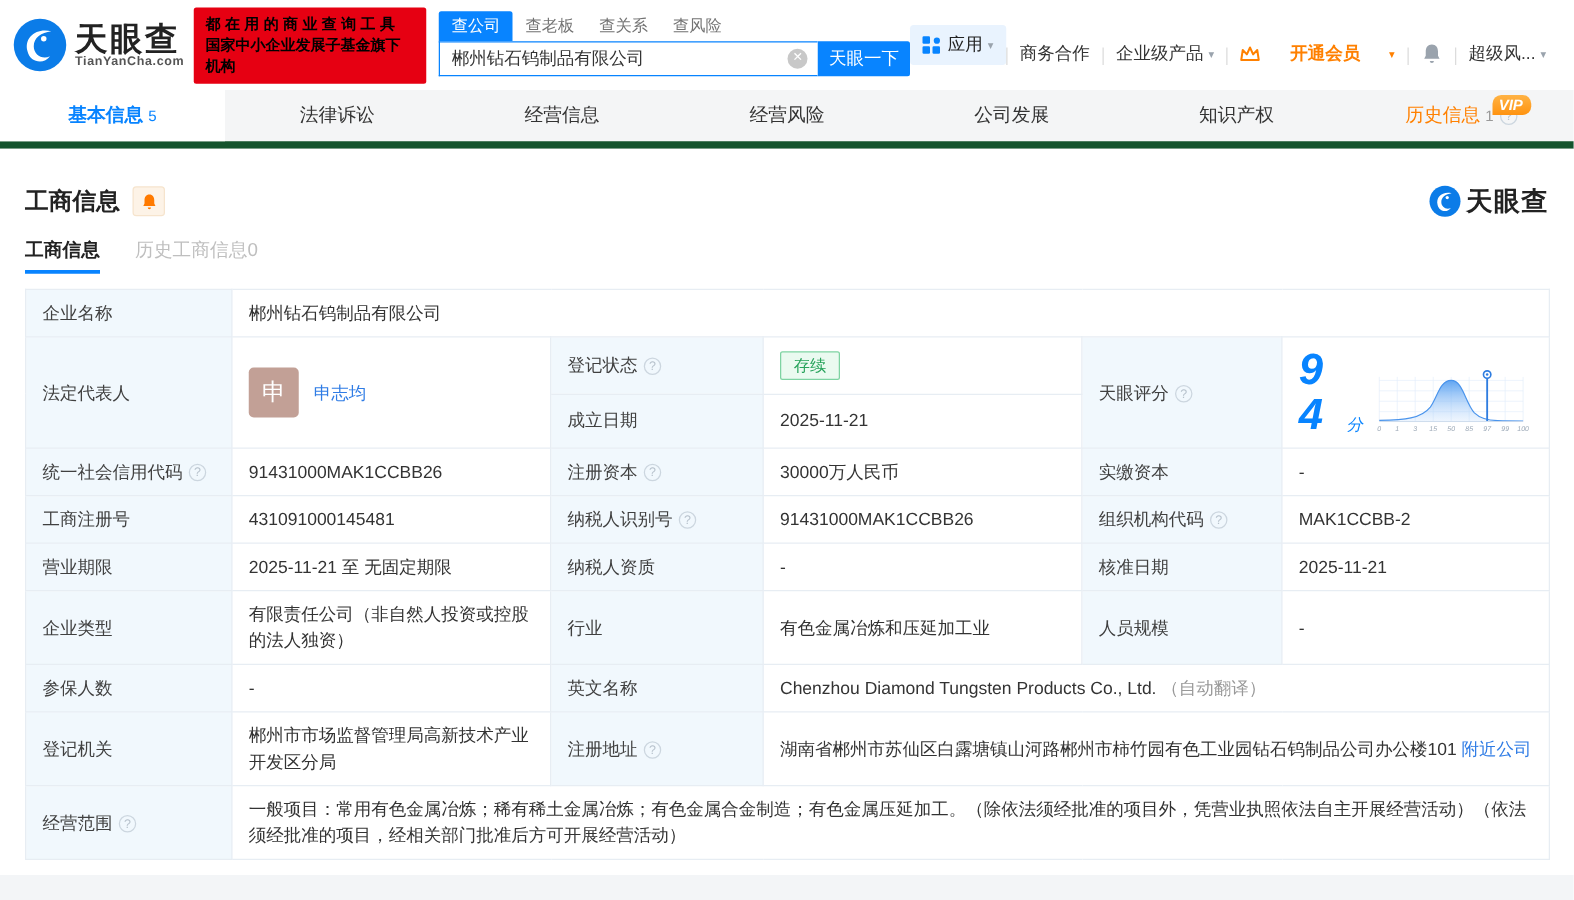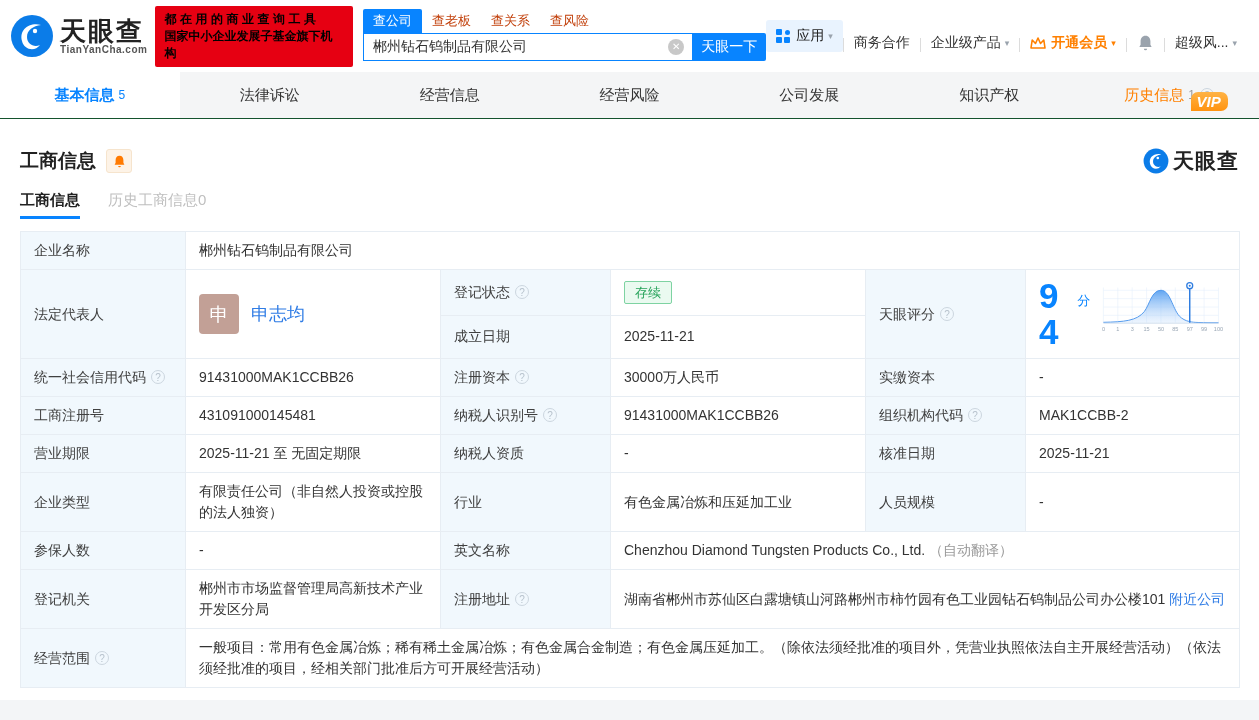--- a/index.html
+++ b/index.html
@@ -11,47 +11,47 @@
   header { height:72px; display:flex; align-items:center; padding:0 12px 0 10px; background:#fff; flex:0 0 auto; }
   .logo { display:flex; align-items:center; cursor:pointer; }
   .logo-icon { width:44px; height:44px; }
   .logo-text { margin-left:6px; }
   .logo-title { font-size:26px; font-weight:bold; color:#222; letter-spacing:2px; line-height:26px; }
   .logo-domain { font-size:10px; color:#555; font-weight:bold; letter-spacing:.5px; }
   .slogan { background:#e60012; color:#000000; font-size:12px; font-weight:bold; padding:5px 9px; margin-left:8px; line-height:17px; border-radius:2px; }
   .slogan div:first-child { letter-spacing:3.5px; }
   .search { margin-left:10px; width:404px; }
   .search-tabs { display:flex; align-items:flex-end; height:22px; }
-  .search-tab { font-size:13px; color:#c2410c; padding:3px 10px; cursor:pointer; }
+  .search-tab { font-size:13px; color:#737373; padding:3px 10px; cursor:pointer; }
   .search-tab.active { background:#0884ff; color:#fff; border-radius:2px 2px 0 0; }
   .search-row { display:flex; height:28px; }
   .search-box { position:relative; flex:1; }
   .search-box input { width:100%; height:28px; border:1px solid #0884ff; border-right:none; padding:0 28px 0 9px; font-size:14px; color:#333; outline:none; }
   .clear-icon { position:absolute; right:8px; top:6px; width:16px; height:16px; border-radius:50%; background:#c8c8c8; color:#fff; font-size:10px; line-height:16px; text-align:center; cursor:pointer; }
   .search-btn { width:74px; background:#0884ff; color:#fff; border:none; font-size:14px; cursor:pointer; border-radius:0 2px 2px 0; }
   nav { margin-left:auto; display:flex; align-items:flex-end; font-size:14px; color:#333; }
   .nav-item { display:flex; align-items:center; padding:0 10px; cursor:pointer; white-space:nowrap; }
   .nav-item.app { background:#e9f3fe; border-radius:3px; padding:7px 10px; color:#222; }
-  .nav-item.vipjoin { color:#ff8000; font-weight:bold; }
+  .nav-item.vipjoin { color:#ff8000; font-weight:bold;gap:19px; }
   .nav-sep { width:1px; height:14px; background:#dcdcdc; }
   .caret { font-size:9px; color:#9aa3ad; margin-left:4px; }
   .grid-icon { width:14px; height:14px; position:relative; margin-right:6px; }
   .grid-icon i { position:absolute; width:6px; height:6px; background:#0884ff; border-radius:1px; }
   .grid-icon i:nth-child(1){left:0;top:0} .grid-icon i:nth-child(2){right:0;top:1px;width:5px;height:5px;border-radius:50%}
   .grid-icon i:nth-child(3){left:0;bottom:0} .grid-icon i:nth-child(4){right:0;bottom:0}
   .bell-svg { width:17px; height:18px; }
 
   
-  .tabbar { height:47px; background:#f4f5f6; border-bottom:1px solid #14532d; display:flex; flex:0 0 auto; }
+  .tabbar { height:47px; background:#f4f5f6; border-bottom:6px solid #14532d; display:flex; flex:0 0 auto; }
   .ctab { flex:1; display:flex; align-items:center; justify-content:center; font-size:15px; color:#333; cursor:pointer; position:relative; }
   .ctab.active { background:#fff; color:#0884ff; font-weight:bold; }
   .ctab .cnt { font-size:12px; color:#0884ff; margin-left:4px; font-weight:normal; }
   .ctab.history { color:#ff8000; }
   .ctab.history .cnt { color:#999; }
-  .vip-badge { position:absolute; top:20px; margin-left:81px; background:linear-gradient(180deg,#ffb345,#ff9310); color:#fff; font-size:15px; font-weight:bold; font-style:italic; padding:1px 7px 1px 5px; border-radius:7px 7px 7px 0; }
+  .vip-badge { position:absolute; top:4px; margin-left:81px; background:linear-gradient(180deg,#ffb345,#ff9310); color:#fff; font-size:12px; font-weight:bold; font-style:italic; padding:1px 7px 1px 5px; border-radius:7px 7px 7px 0; }
 
   
   main { flex:1 1 auto; background:#fff; padding:0 20px; }
   .sec-head { display:flex; align-items:center; margin-top:28px; }
   .sec-title { font-size:19px; font-weight:bold; color:#222; }
   .alert-box { width:26px; height:24px; background:#fdf3e7; border:1px solid #f6e4cd; border-radius:3px; margin-left:10px; display:flex; align-items:center; justify-content:center; cursor:pointer; }
   .wm-logo { margin-left:auto; display:flex; align-items:center; }
   .wm-logo .logo-icon { width:26px; height:26px; }
   .wm-text { font-size:21px; font-weight:bold; color:#222; margin-left:4px; letter-spacing:1px; }
 
@@ -72,22 +72,22 @@
   td { border:1px solid #e7edf3; font-size:14px; padding:8px 13px; vertical-align:middle; line-height:21px; word-break:break-all; }
   td.lbl { background:#f1f8fd; color:#404040; }
   td.val { background:#fff; color:#333; }
   .help { display:inline-block; width:14px; height:14px; border:1px solid #ccd6df; border-radius:50%; color:#b7c2cc; font-size:10px; line-height:13px; text-align:center; margin-left:5px; vertical-align:1px; cursor:pointer; }
   .dash { color:#333; }
   a.lnk { color:#2f7ce5; text-decoration:none; cursor:pointer; }
   .muted { color:#999; }
   .status-badge { display:inline-block; background:#eafaf0; border:1px solid #7ed3a2; color:#27a35b; font-size:13px; padding:1px 10px; border-radius:2px; line-height:19px; }
   .rep-cell { display:flex; align-items:center; }
   .avatar { width:40px; height:40px; border-radius:4px; background:#c2a096; color:#fff; font-size:19px; display:flex; align-items:center; justify-content:center; cursor:pointer; flex:0 0 auto; }
-  .rep-name { margin-left:12px; font-size:18px; }
-  .score-cell { display:flex; align-items:flex-start; }
+  .rep-name { margin-left:12px; font-size:14px; }
+  .score-cell { display:flex; align-items:flex-end;font-style:italic; }
   .score-num { font-size:35px; font-weight:bold; color:#0884ff; line-height:36px; }
   .score-unit { font-size:13px; color:#0884ff; margin:12px 4px 0 2px; }
   .score-chart { margin-left:2px; }
 
   .bottom-strip { height:20px; background:#f3f5f7; flex:0 0 auto; }
 </style>
 </head>
 <body>
 
 <div class="page">

